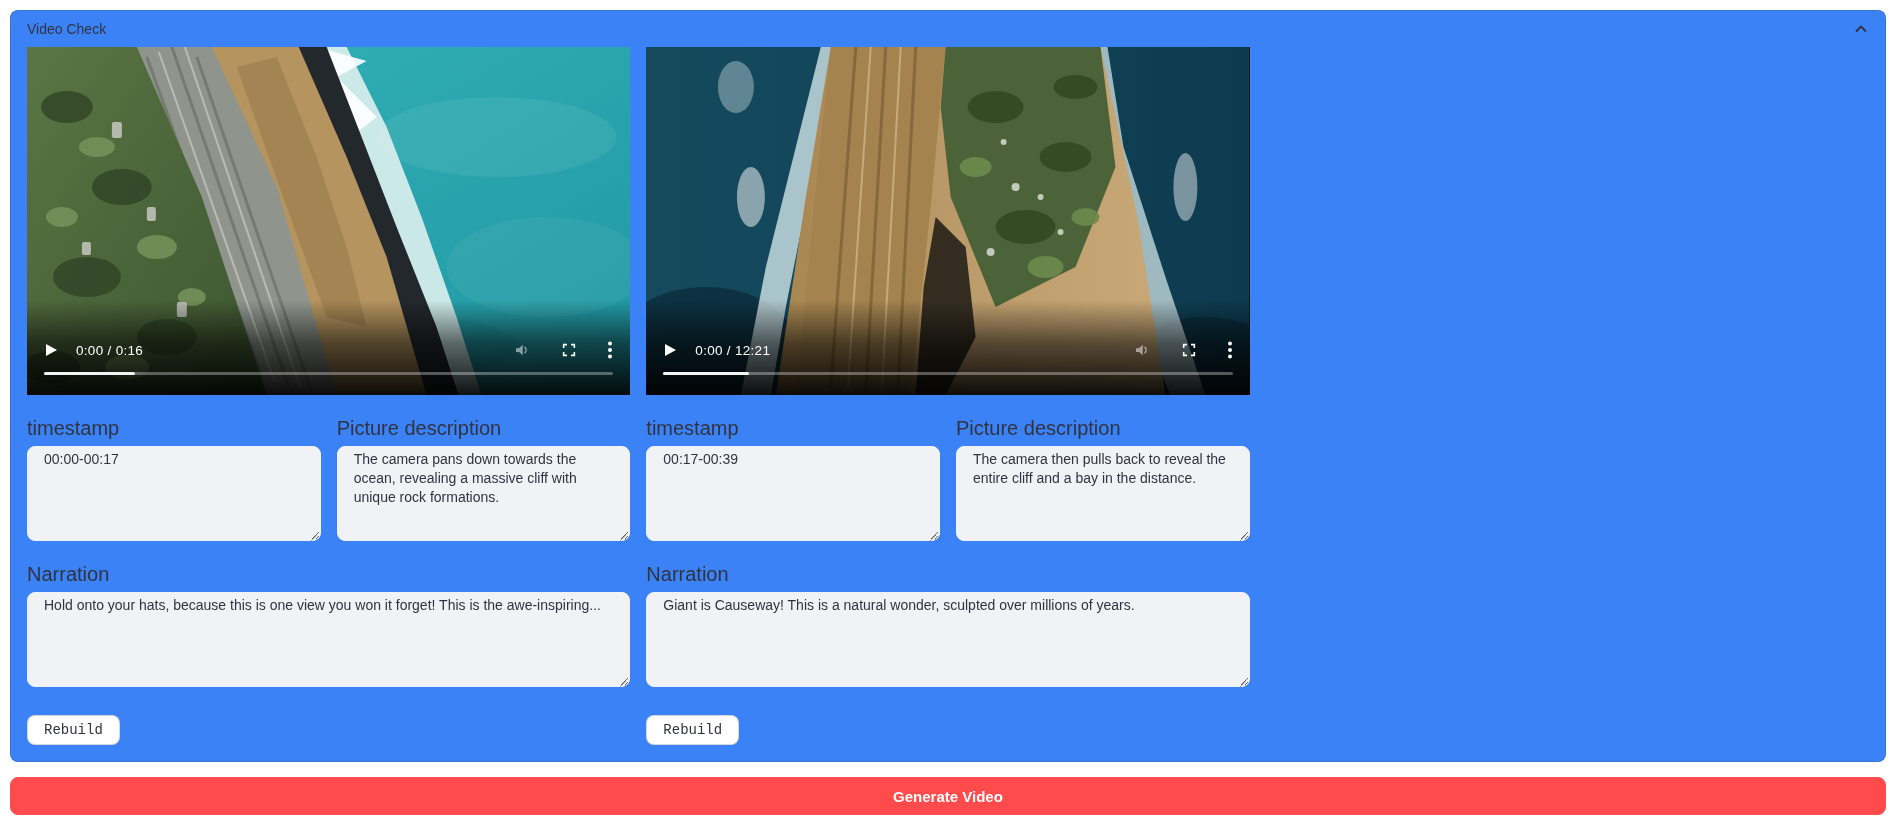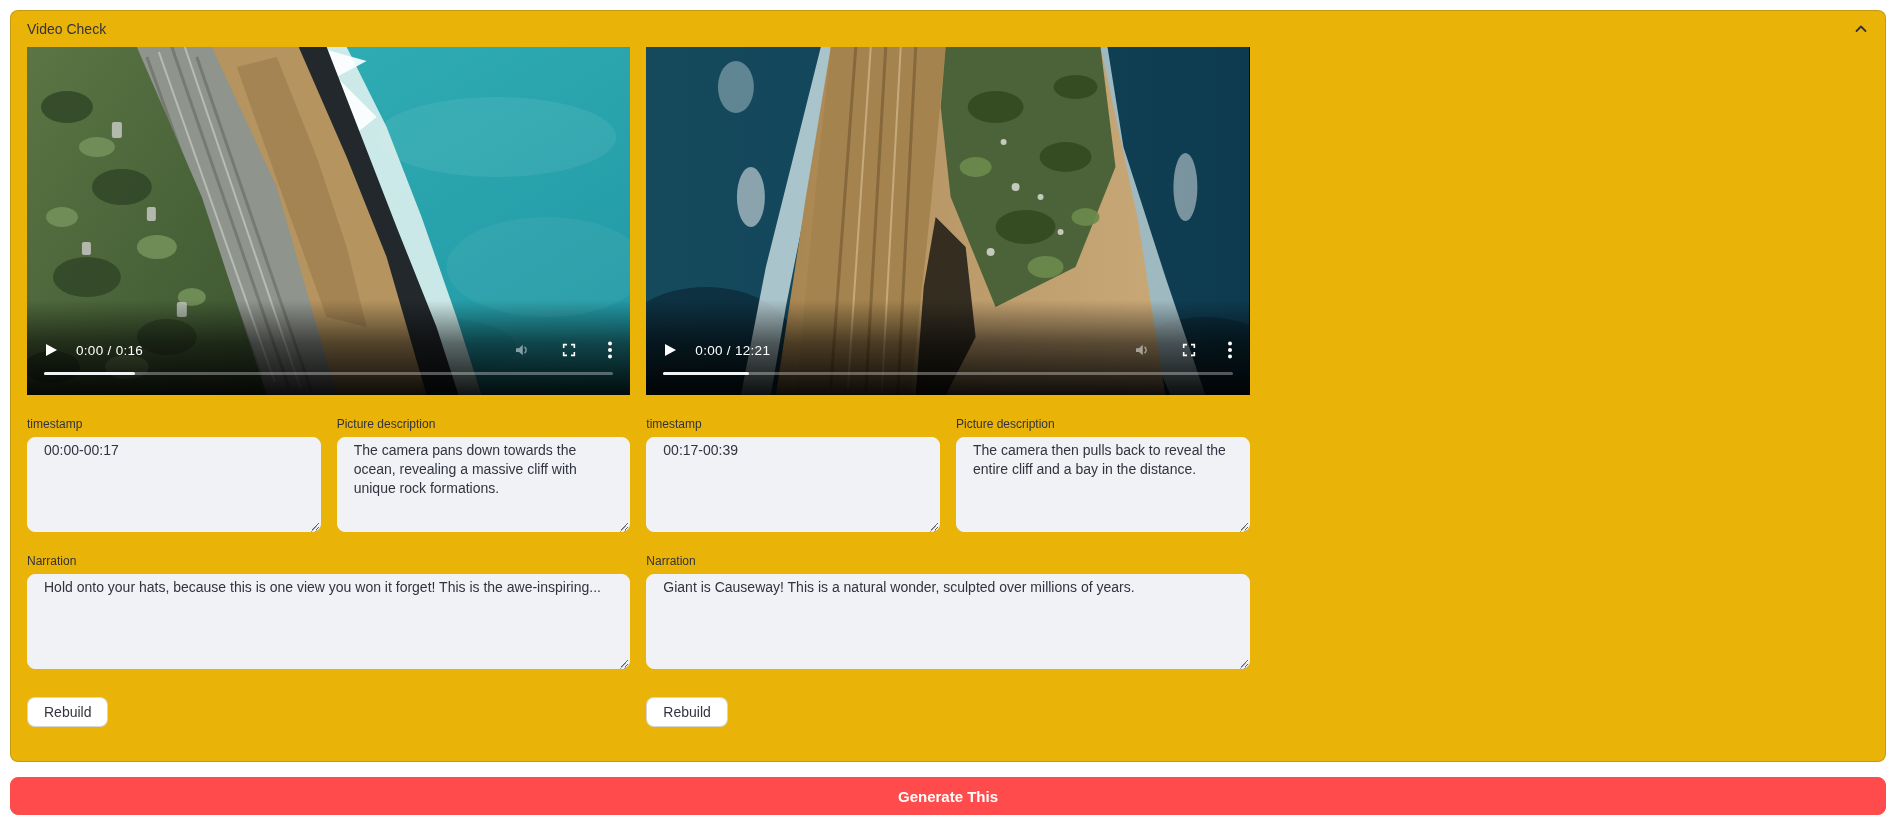--- a/index.html
+++ b/index.html
@@ -12,21 +12,21 @@
     position: relative;
   }
 
   
   .expander {
     position: absolute;
     left: 10px; top: 10px;
     width: 1876px; height: 752px;
     border: 1px solid rgba(49,51,63,0.2);
     border-radius: 8px;
-    background: #eab308;
+    background: #3b82f6;
   }
   .expander-header {
     display: flex;
     align-items: center;
     justify-content: space-between;
     height: 36px;
     padding: 0 16px;
     cursor: pointer;
   }
   .expander-title { font-size: 14px; color: #31333f; }
@@ -83,21 +83,21 @@
 
   
   .field-row {
     display: grid;
     grid-template-columns: 1fr 1fr;
     column-gap: 16px;
     margin-top: 22px;
   }
   .field-group { display: flex; flex-direction: column; }
   .field-label {
-    font-size: 12px;
+    font-size: 20px;
     color: #31333f;
     margin-bottom: 6px;
   }
   .ta-wrap { position: relative; }
   .ta-wrap::after {
     content: "";
     position: absolute;
     right: 4px; bottom: 4px;
     width: 9px; height: 9px;
     background: repeating-linear-gradient(135deg, transparent 0 2px, #9aa0a6 2px 3px);
@@ -120,21 +120,21 @@
   }
   .narration-group { margin-top: 18px; justify-content: center; }
 
   .rebuild-btn {
     margin-top: 24px;
     display: inline-block;
     background: #fff;
     border: 1px solid rgba(49,51,63,0.2);
     border-radius: 8px;
     padding: 6px 16px;
-    font-family: Liberation Sans, sans-serif;
+    font-family: Liberation Mono, monospace;
     font-size: 14px;
     color: #31333f;
     cursor: pointer;
   }
 
   
   .generate-btn {
     position: absolute;
     left: 10px; top: 777px;
     width: 1876px; height: 38px;
@@ -401,13 +401,13 @@
 
         <button class="rebuild-btn">Rebuild</button>
       </div>
 
       <div class="seg-col"></div>
 
     </div>
   </div>
 </div>
 
-<button class="generate-btn">Generate This</button>
+<button class="generate-btn">Generate Video</button>
 
 </body></html>

